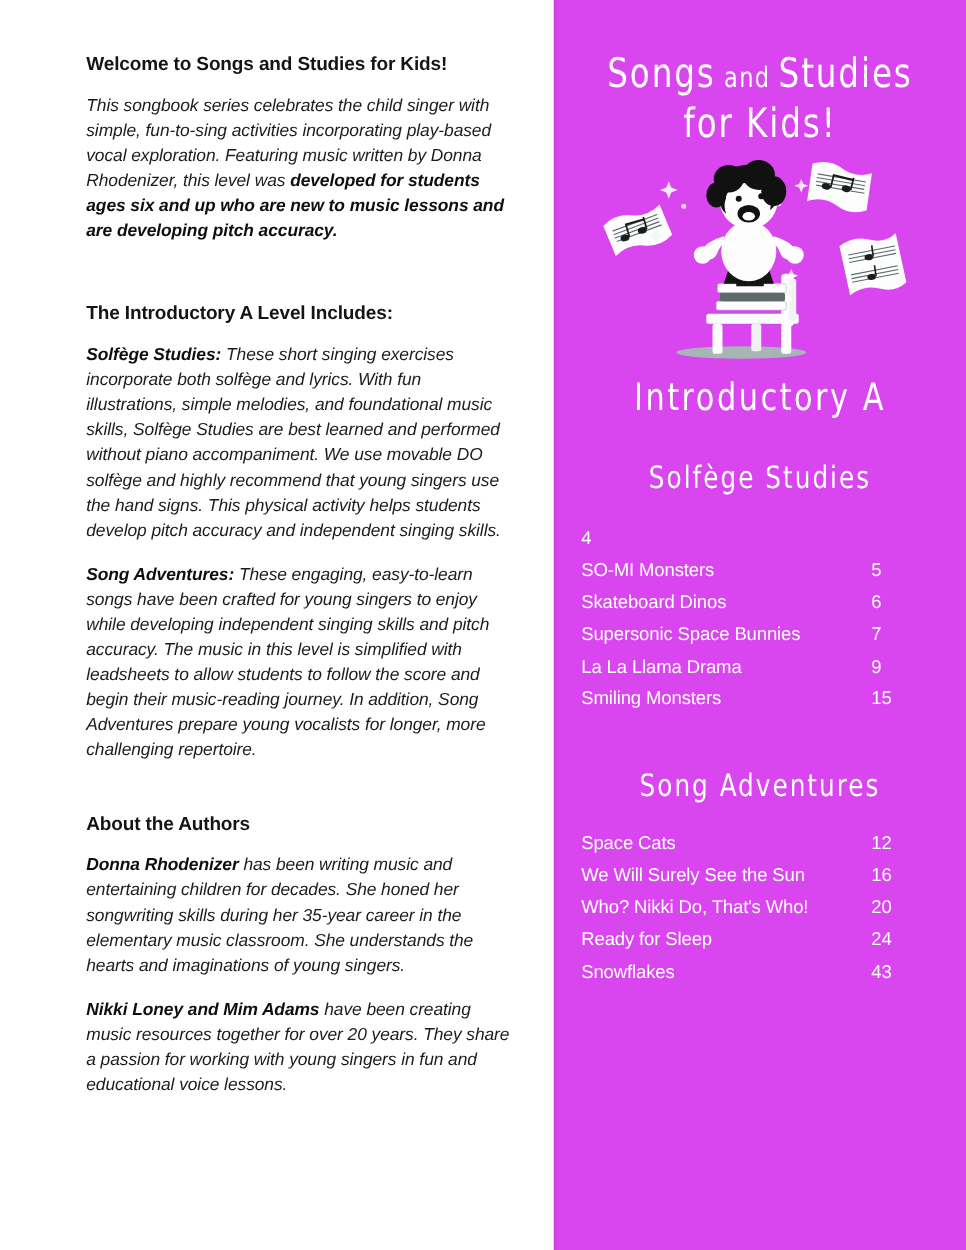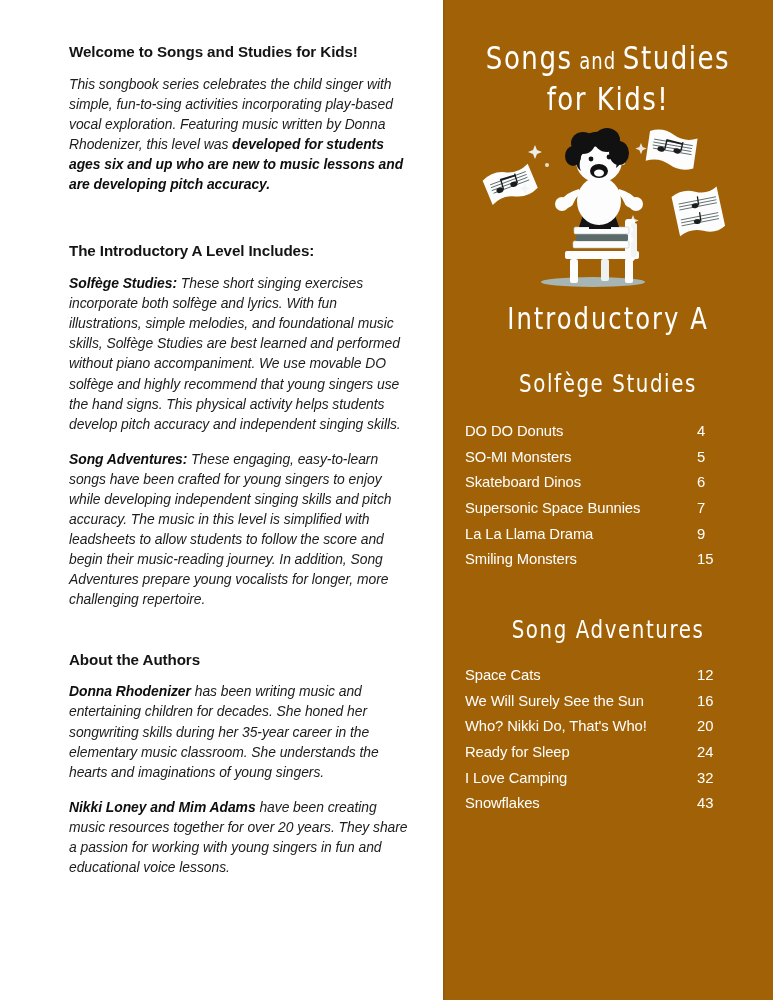--- a/index.html
+++ b/index.html
@@ -52,21 +52,21 @@
 
   p.body-text b, .bold { font-weight: bold; color: #0e0e0e; }
 
   .gap-lg { height: 47px; }
   .gap-md { height: 40px; }
 
   
   .sidebar {
     width: 330px;
     height: 1000px;
-    background: #a16207;
+    background: #d946ef;
     position: relative;
     padding: 0;
     color: #ffffff;
   }
 
   .hand-font {
     font-family: "DejaVu Sans", sans-serif;
     font-weight: normal;
     font-stretch: condensed;
     letter-spacing: 1.2px;
@@ -277,21 +277,20 @@
           <ellipse cx="126" cy="50" rx="5" ry="3.4" fill="#fdfdfd"></ellipse>
         </g>
       </svg>
     </div>
 
     <div class="hand-font level-title">Introductory A</div>
 
     <div class="hand-font section-title">Solfège Studies</div>
     <div class="toc-list">
       <div class="toc-row">
-          <span class="toc-title">DO DO Donuts</span>
           <span class="toc-page">4</span>
         </div>
       <div class="toc-row">
           <span class="toc-title">SO-MI Monsters</span>
           <span class="toc-page">5</span>
         </div>
       <div class="toc-row">
           <span class="toc-title">Skateboard Dinos</span>
           <span class="toc-page">6</span>
         </div>
@@ -321,23 +320,19 @@
         </div>
       <div class="toc-row">
           <span class="toc-title">Who? Nikki Do, That's Who!</span>
           <span class="toc-page">20</span>
         </div>
       <div class="toc-row">
           <span class="toc-title">Ready for Sleep</span>
           <span class="toc-page">24</span>
         </div>
       <div class="toc-row">
-          <span class="toc-title">I Love Camping</span>
-          <span class="toc-page">32</span>
-        </div>
-      <div class="toc-row">
           <span class="toc-title">Snowflakes</span>
           <span class="toc-page">43</span>
         </div>
     </div>
 
   </div>
 </div>
 
 </body></html>

